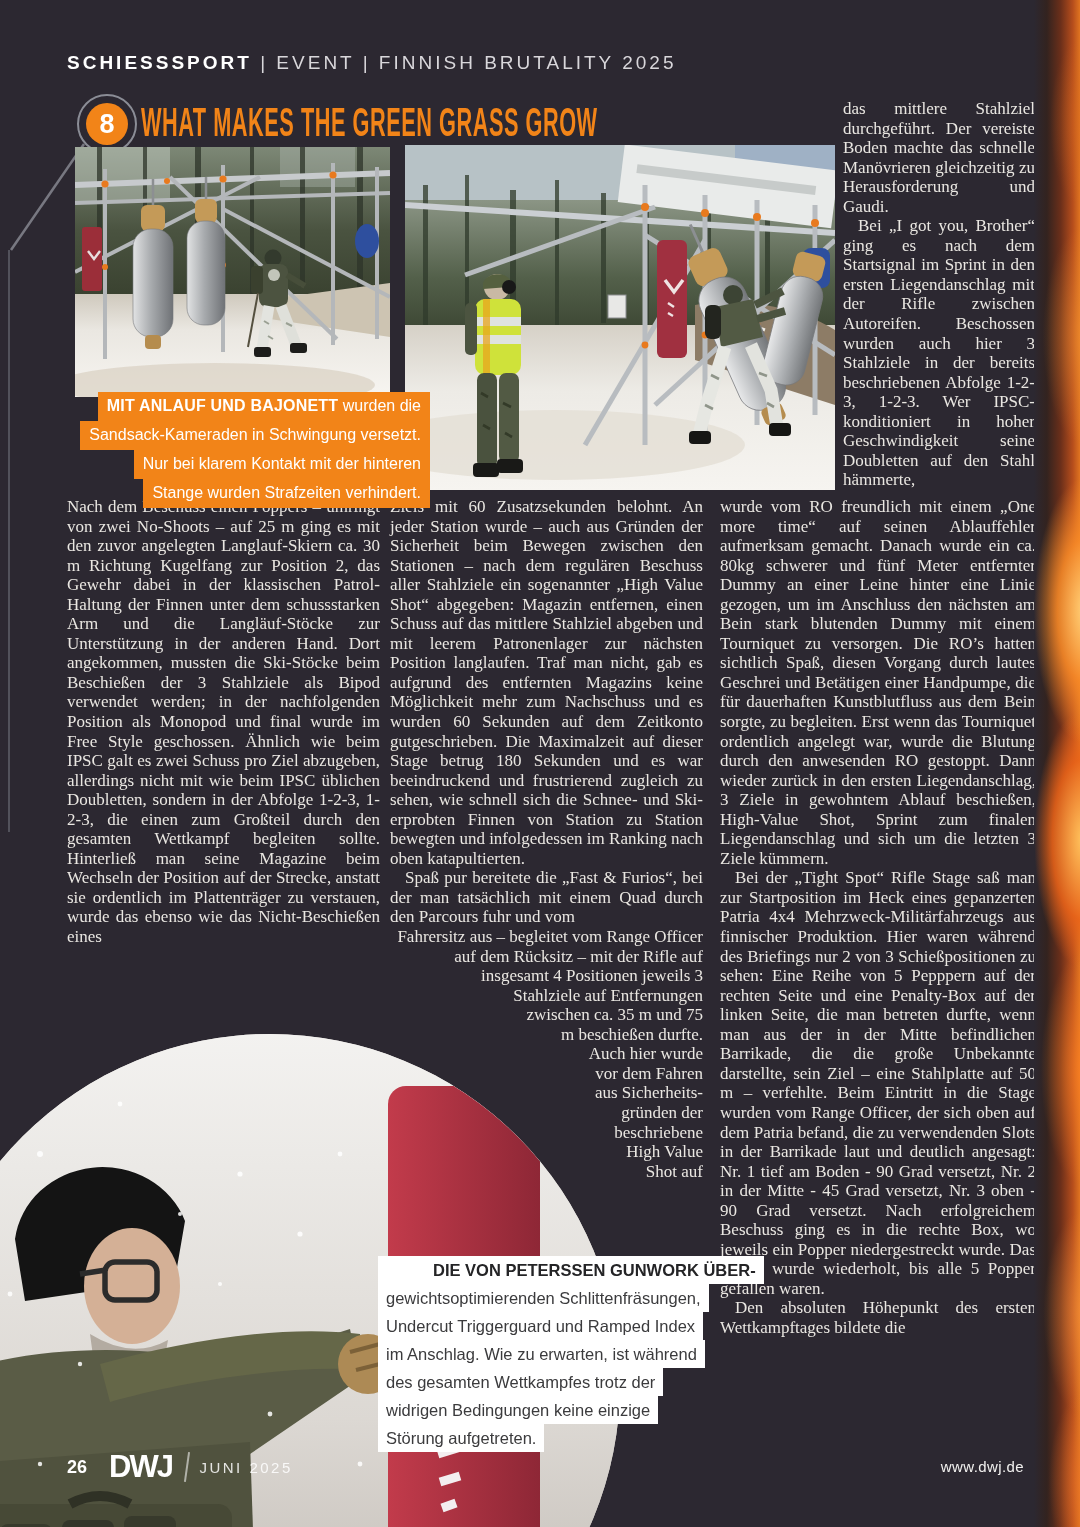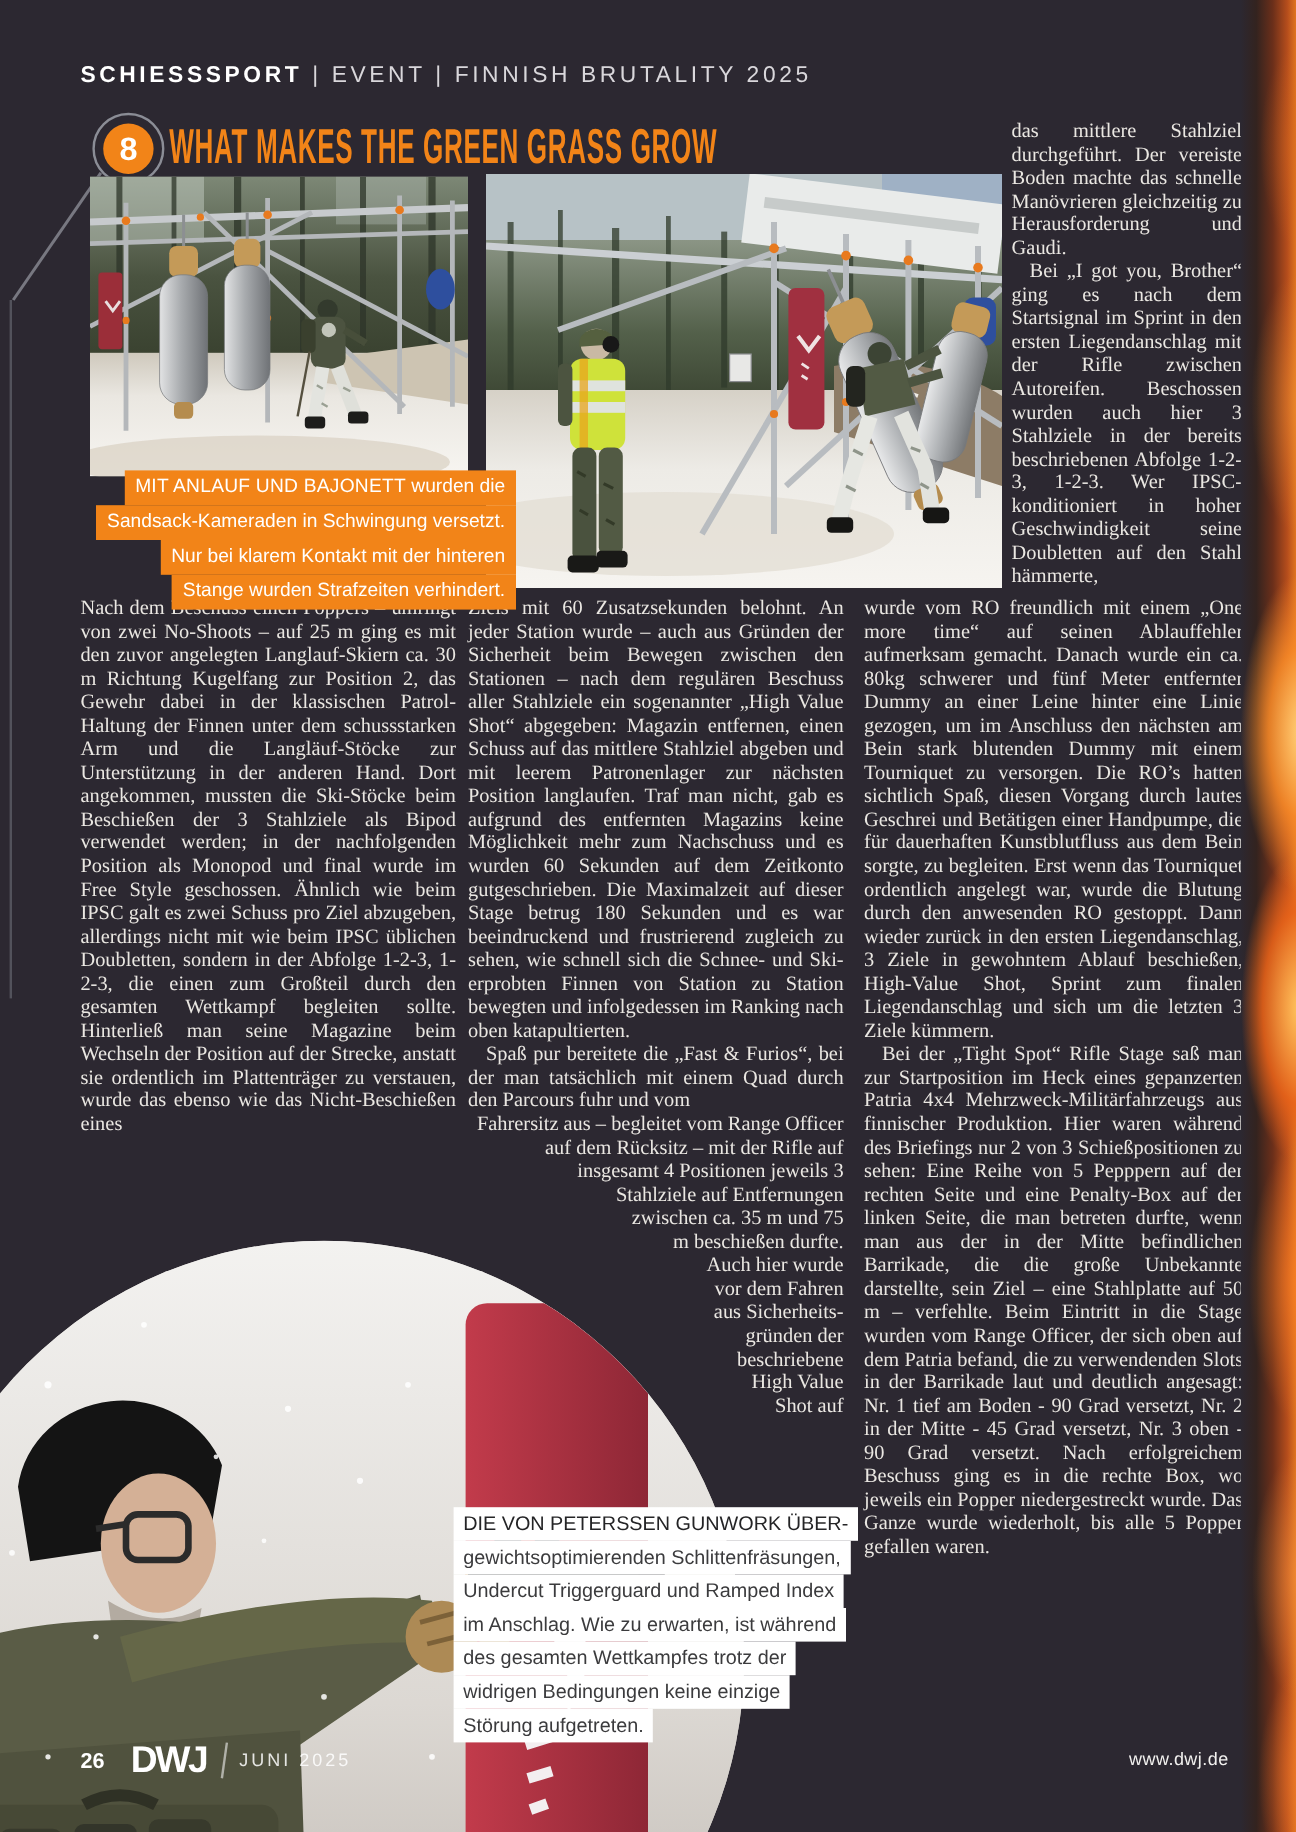--- a/index.html
+++ b/index.html
@@ -25,27 +25,27 @@
   .deco-vert{left:8px;top:250px;width:1.5px;height:582px;background:#73747e;opacity:.55;}
 
   
   .photo{overflow:hidden;background:#555;}
   .photo svg{display:block;}
 
   
   .cap-orange{left:90px;top:392px;width:340px;display:flex;flex-direction:column;align-items:flex-end;z-index:5;}
   .cap-orange .cap-line{background:#F28418;color:#fff;font-family:"Liberation Sans",sans-serif;
         font-size:16px;line-height:22px;padding:3px 9px 4px 9px;white-space:nowrap;}
-  .cap-orange .cap-line b{font-weight:400;letter-spacing:.2px;}
+  .cap-orange .cap-line b{font-weight:700;letter-spacing:.2px;}
 
   
   .cap-white{left:378px;top:1256px;width:330px;display:flex;flex-direction:column;align-items:flex-start;z-index:6;}
   .cap-white .cap-line{background:#ffffff;color:#3b3b3d;font-family:"Liberation Sans",sans-serif;
         font-size:16.5px;line-height:21px;padding:3.5px 8px;white-space:nowrap;}
-  .cap-white .cap-line b{font-weight:400;color:#242426;}
+  .cap-white .cap-line b{font-weight:700;color:#242426;margin-left:47px;}
 
   
   .col{font-size:17px;line-height:19.55px;text-align:justify;color:#eae7e2;}
   .col p{margin:0;}
   .col p.indent{text-indent:15px;}
   .wrap-lines{margin-top:0;}
   .wrap-lines div{text-align:right;white-space:nowrap;}
 
   
   .circle-photo{left:-80px;top:1034px;width:700px;height:700px;border-radius:50%;
@@ -316,20 +316,21 @@
     <div>gründen der</div>
     <div>beschriebene</div>
     <div>High Value</div>
     <div>Shot auf</div>
   </div>
 </div>
 
 <div class="abs col" style="left:720px;top:497px;width:316px;">
   <p>wurde vom RO freundlich mit einem „One more time“ auf seinen Ablauffehler aufmerksam gemacht. Danach wurde ein ca. 80kg schwerer und fünf Meter entfernter Dummy an einer Leine hinter eine Linie gezogen, um im Anschluss den nächsten am Bein stark blutenden Dummy mit einem Tourniquet zu versorgen. Die RO’s hatten sichtlich Spaß, diesen Vorgang durch lautes Geschrei und Betätigen einer Handpumpe, die für dauerhaften Kunstblutfluss aus dem Bein sorgte, zu begleiten. Erst wenn das Tourniquet ordentlich angelegt war, wurde die Blutung durch den anwesenden RO gestoppt. Dann wieder zurück in den ersten Liegendanschlag, 3 Ziele in gewohntem Ablauf beschießen, High-Value Shot, Sprint zum finalen Liegendanschlag und sich um die letzten 3 Ziele kümmern.</p>
   <p class="indent">Bei der „Tight Spot“ Rifle Stage saß man zur Startposition im Heck eines gepanzerten Patria 4x4 Mehrzweck-Militärfahrzeugs aus finnischer Produktion. Hier waren während des Briefings nur 2 von 3 Schießpositionen zu sehen: Eine Reihe von 5 Pepppern auf der rechten Seite und eine Penalty-Box auf der linken Seite, die man betreten durfte, wenn man aus der in der Mitte befindlichen Barrikade, die die große Unbekannte darstellte, sein Ziel – eine Stahlplatte auf 50 m – verfehlte. Beim Eintritt in die Stage wurden vom Range Officer, der sich oben auf dem Patria befand, die zu verwendenden Slots in der Barrikade laut und deutlich angesagt: Nr. 1 tief am Boden - 90 Grad versetzt, Nr. 2 in der Mitte - 45 Grad versetzt, Nr. 3 oben - 90 Grad versetzt. Nach erfolgreichem Beschuss ging es in die rechte Box, wo jeweils ein Popper niedergestreckt wurde. Das Ganze wurde wiederholt, bis alle 5 Popper gefallen waren.</p>
+  <p class="indent">Den absoluten Höhepunkt des ersten Wettkampftages bildete die</p>
 </div>
 
 <div class="abs circle-photo">
 <svg viewBox="0 0 700 700" width="700" height="700">
   <defs>
     <linearGradient id="circBg" x1="0" y1="0" x2="0" y2="1">
       <stop offset="0" stop-color="#f3f2f0"></stop>
           <stop offset=".55" stop-color="#dcd8d3"></stop>
           <stop offset="1" stop-color="#b9b2ab"></stop>
     </linearGradient>

